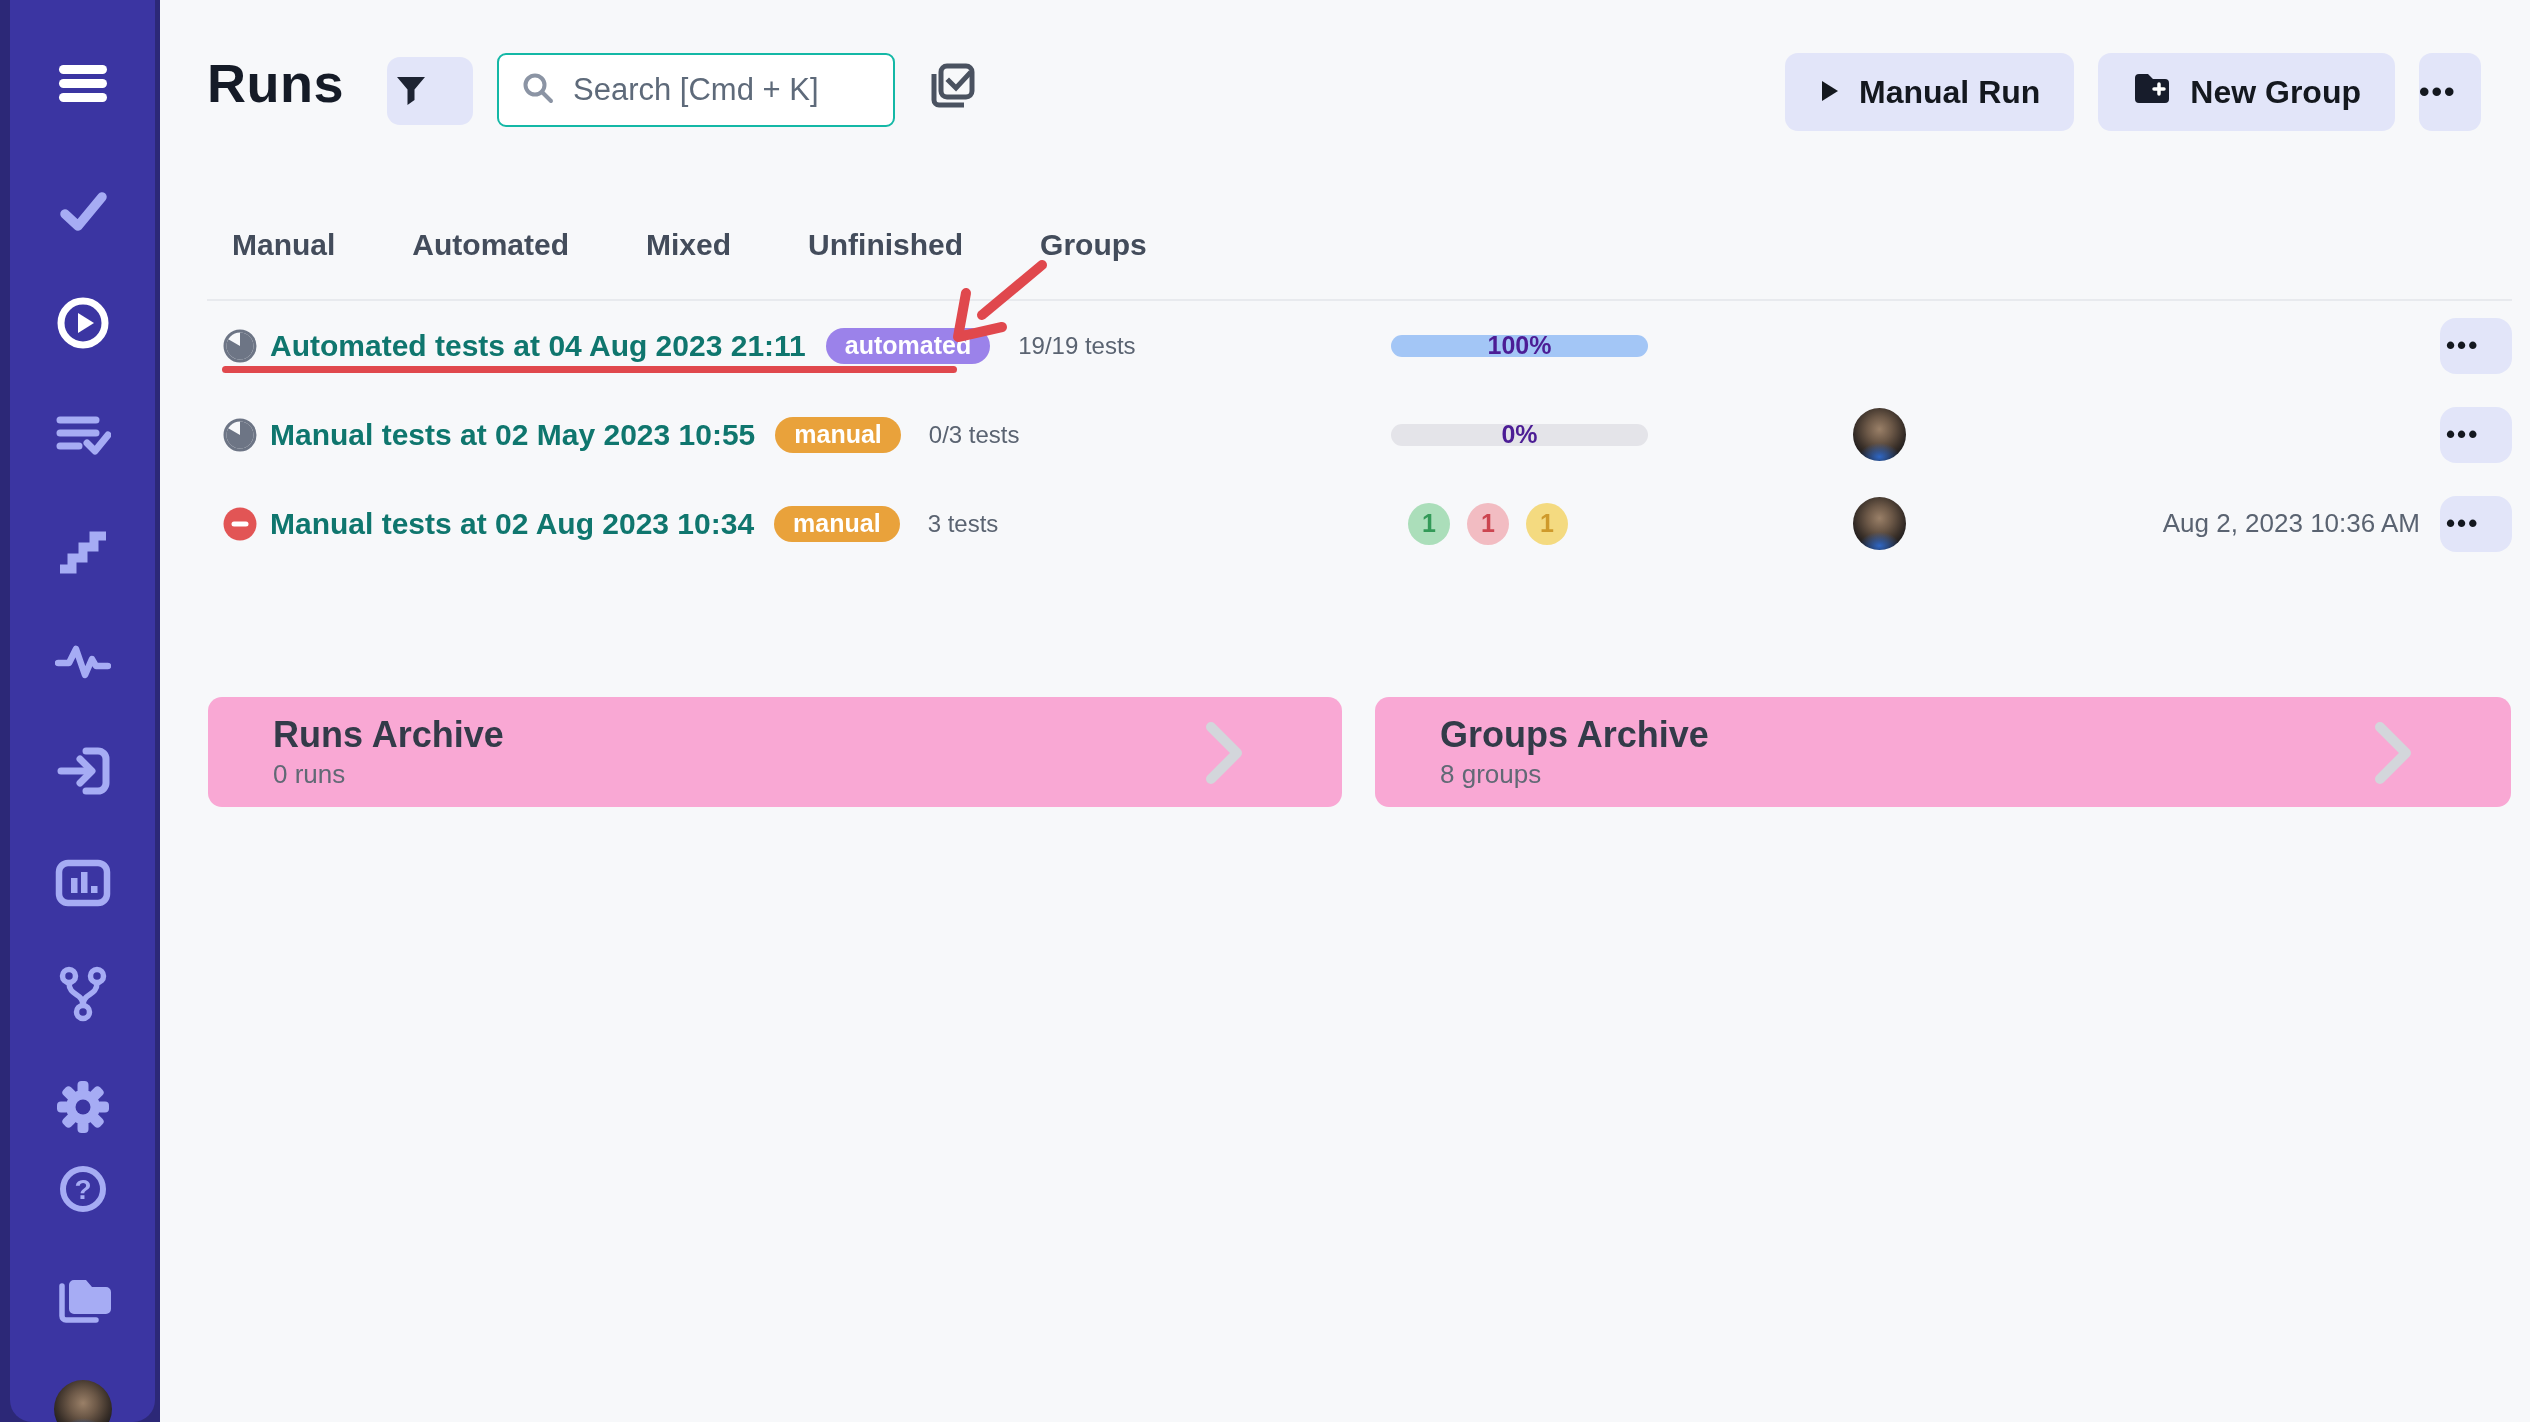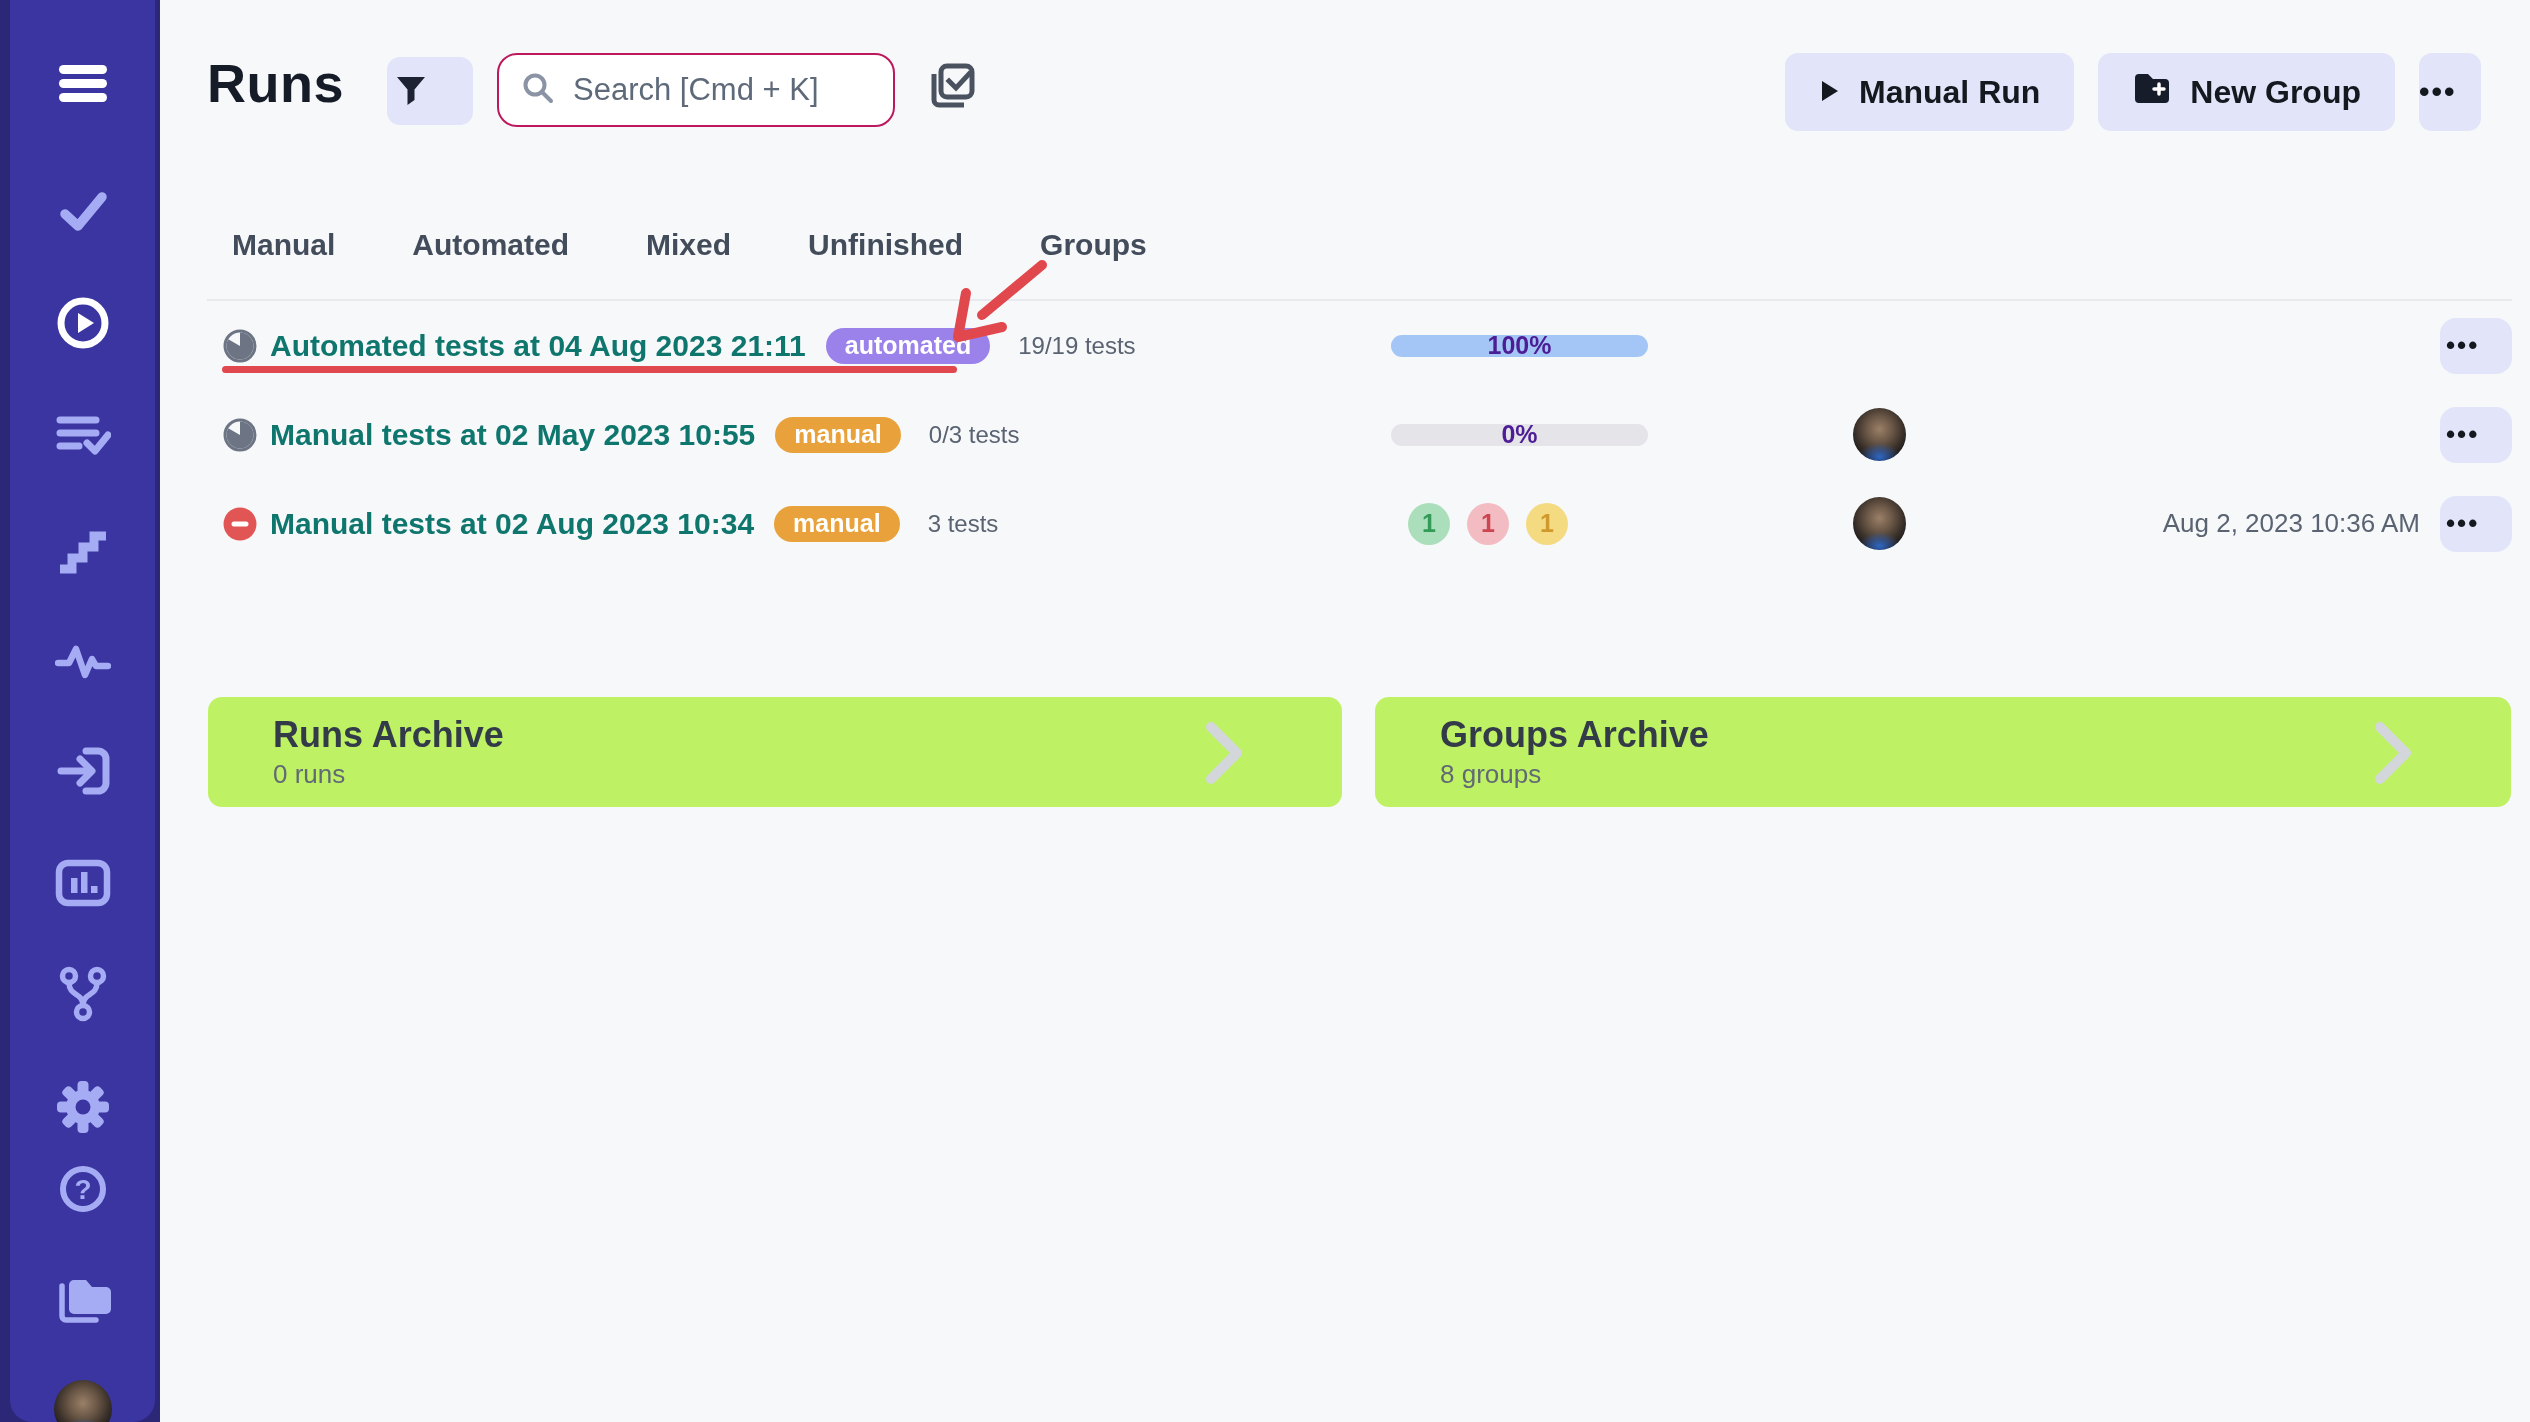--- a/index.html
+++ b/index.html
@@ -24,21 +24,21 @@
   
   .main{position:absolute;left:160px;top:0;width:2370px;height:1062px;}
 
   .page-title{position:absolute;left:47px;top:52px;font-size:54px;font-weight:700;color:#151b27;letter-spacing:.5px;}
 
   .btn-lav{background:#e2e5f9;border:none;border-radius:13px;display:flex;align-items:center;
            cursor:pointer;color:#14181f;}
   .filter-btn{position:absolute;left:227px;top:57px;width:86px;height:68px;}
 
   .search-box{position:absolute;left:337px;top:53px;width:398px;height:74px;background:#fff;
-              border:2px solid #be185d;border-radius:20px;display:flex;align-items:center;
+              border:2px solid #14b8a6;border-radius:9px;display:flex;align-items:center;
               padding-left:22px;gap:16px;}
   .search-box input{border:none;outline:none;font-size:31px;color:#3c4656;width:300px;background:transparent;}
   .search-box input::placeholder{color:#5e6a7a;opacity:1;}
 
   .bulk-icon{position:absolute;left:768px;top:62px;cursor:pointer;}
 
   .header-right{position:absolute;right:49px;top:53px;display:flex;gap:24px;align-items:center;}
   .hr-btn{height:78px;padding:0 34px;font-size:32px;font-weight:600;gap:18px;}
   .hr-more{height:78px;width:62px;padding:0;font-size:30px;font-weight:700;letter-spacing:2px;}
 
@@ -74,21 +74,21 @@
   .row-time{position:absolute;right:92px;font-size:26px;color:#5a6371;white-space:nowrap;}
   .row-more{position:absolute;right:0;width:72px;height:56px;border-radius:16px;
             font-size:26px;font-weight:700;letter-spacing:2px;}
 
   
   .annot-underline{position:absolute;left:62px;top:366px;width:735px;height:7px;
                    border-radius:4px;background:#e0484d;}
   .annot-arrow{position:absolute;left:770px;top:253px;}
 
   
-  .archive-card{position:absolute;top:697px;height:110px;background:#bef264;border-radius:14px;
+  .archive-card{position:absolute;top:697px;height:110px;background:#f9a8d4;border-radius:14px;
                 display:flex;flex-direction:column;justify-content:center;padding-left:65px;cursor:pointer;}
   .card-runs{left:48px;width:1134px;}
   .card-groups{left:1215px;width:1136px;}
   .archive-title{font-size:36px;font-weight:700;color:#333b49;line-height:1.15;}
   .archive-sub{font-size:26px;color:#616975;margin-top:4px;}
   .archive-chevron{position:absolute;right:95px;top:24px;}
 </style>
 </head>
 <body>
 

